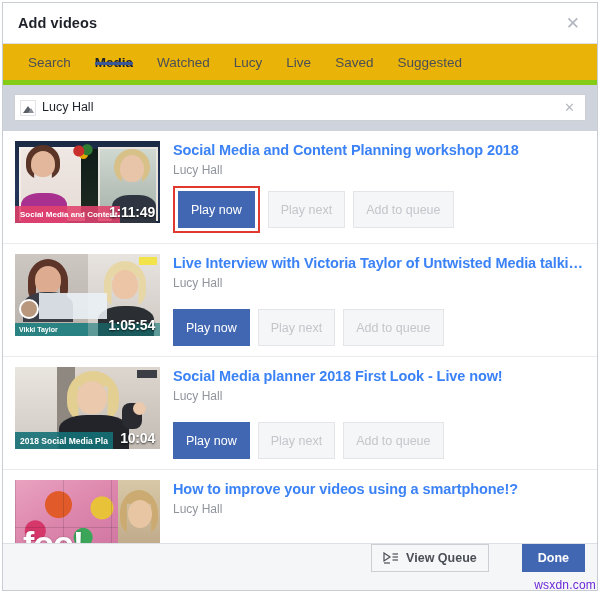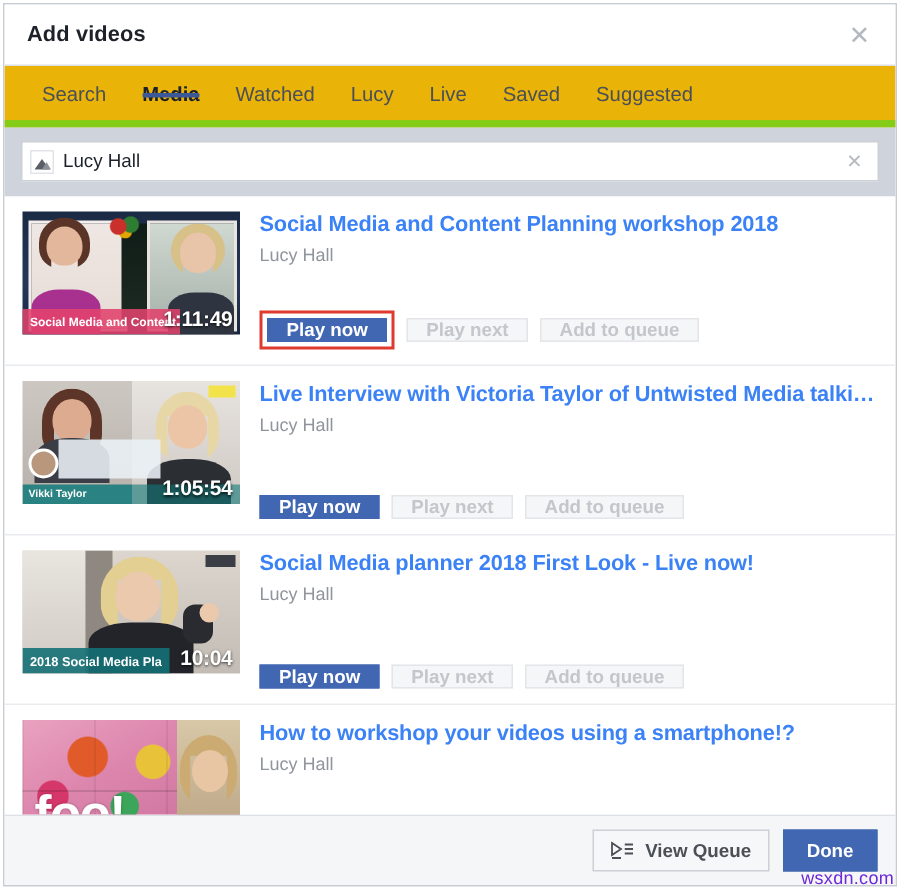--- a/index.html
+++ b/index.html
@@ -371,27 +371,27 @@
     font-size: 12px;
     color: #90949c;
     margin-top: 4px;
   }
   .actions {
     margin-top: auto;
     display: flex;
     align-items: center;
   }
   .btn {
-    height: 16px;
+    height: 37px;
     display: inline-flex;
     align-items: center;
     justify-content: center;
     padding: 0 12px;
     font-size: 12.5px;
-    font-weight: bold;
+    font-weight: normal;
     border: 1px solid transparent;
     box-sizing: border-box;
     cursor: pointer;
     white-space: nowrap;
   }
   .btn-primary {
     background: #4267b2;
     border-color: #4267b2;
     color: #ffffff;
   }
@@ -411,24 +411,24 @@
   }
   .hl-wrap + .btn { margin-left: 8px; }
 
   
   .dlg-footer {
     height: 47px;
     min-height: 47px;
     background: #f5f6f7;
     border-top: 1px solid #dcdfe4;
     display: flex;
-    align-items: center;
     justify-content: flex-end;
     padding: 0 12px;
     box-sizing: border-box;
+    gap: 24px;
   }
   .btn-secondary {
     background: #f6f7f8;
     border: 1px solid #ccd0d5;
     color: #4b4f56;
     height: 28px;
     padding: 0 11px;
     display: inline-flex;
     align-items: center;
     font-size: 12.5px;
@@ -581,21 +581,21 @@
 
     <div class="vrow partial">
       <div class="thumb th4">
         <div class="glyph">foo!</div>
         <div class="person"></div>
           <div class="p-hair"></div>
           <div class="p-face"></div>
         <div class="dur"></div>
       </div>
       <div class="meta">
-        <div class="vtitle">How to workshop your videos using a smartphone!?</div>
+        <div class="vtitle">How to improve your videos using a smartphone!?</div>
         <div class="vsub">Lucy Hall</div>
       </div>
     </div>
 
   </div>
 
   <div class="dlg-footer">
     <button class="btn-secondary">
       <span class="queue-icon">
         <svg width="16" height="12" viewBox="0 0 16 12" aria-hidden="true">

